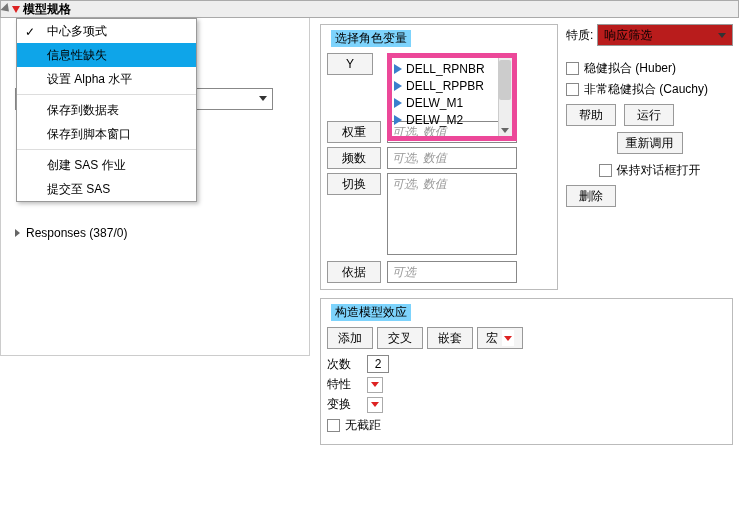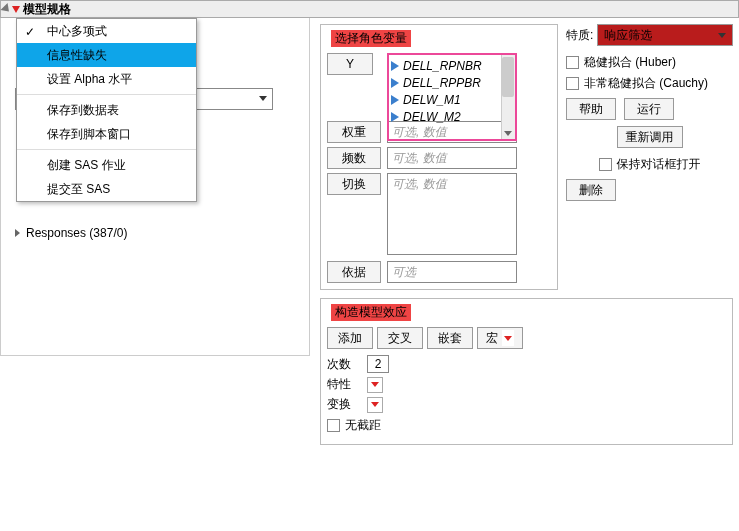--- a/index.html
+++ b/index.html
@@ -22,40 +22,40 @@
 
 .context-menu { position: absolute; left: 16px; top: 18px; width: 181px; background: #fff; border: 1px solid #999; box-shadow: 2px 2px 4px rgba(0,0,0,0.25); z-index: 100; }
 .menu-item { height: 24px; display: flex; align-items: center; padding-left: 30px; position: relative; }
 .menu-item.highlight { background: #0ea5e9; }
 .menu-check { position: absolute; left: 8px; top: 6px; font-size: 12px; }
 .menu-sep { height: 1px; background: #ddd; margin: 3px 0; }
 
 .right-pane { flex: 1; padding: 6px 6px 6px 10px; }
 
 .section { border: 1px solid #bbb; padding: 6px; margin-bottom: 8px; }
-.section-title { margin: -14px 0 6px 4px; background: #ef4444; display: inline-block; padding: 0 4px; }
+.section-title { margin: -14px 0 6px 4px; background: #7dd3fc; display: inline-block; padding: 0 4px; }
 
 .select-roles { display: flex; gap: 8px; }
 .button { border: 1px solid #999; background: #f4f4f4; height: 22px; min-width: 50px; display: inline-flex; align-items: center; justify-content: center; padding: 0 8px; cursor: pointer; }
 .button.small { min-width: 46px; }
 
-.var-list { border: 2px solid #ec4899; width: 130px; height: 88px; overflow: hidden; position: relative; font-style: italic; }
+.var-list { border: 5px solid #ec4899; width: 130px; height: 88px; overflow: hidden; position: relative; }
 .var-list-inner { padding: 2px; }
 .var-row { display: flex; align-items: center; height: 17px; gap: 4px; }
 .blue-triangle { width: 0; height: 0; border-top: 5px solid transparent; border-bottom: 5px solid transparent; border-left: 8px solid #3b7fcd; }
 .scrollbar-v { position: absolute; right: 0; top: 0; bottom: 0; width: 14px; background: #eee; border-left: 1px solid #ccc; }
 .scroll-thumb { position: absolute; right: 1px; top: 2px; width: 12px; height: 40px; background: #ccc; border-radius: 2px; }
 .scroll-arrow-dn { position: absolute; right: 3px; bottom: 3px; width: 0; height: 0; border-left: 4px solid transparent; border-right: 4px solid transparent; border-top: 5px solid #666; }
 
 .role-grid { display: grid; grid-template-columns: 54px 130px; gap: 4px 6px; margin-top: 6px; }
 .optional-box { border: 1px solid #888; height: 22px; padding: 2px 4px; color: #999; font-style: italic; display: flex; align-items: center; }
 .optional-box.tall { height: 82px; align-items: flex-start; }
 
 .traits-col { width: 167px; }
-.trait-row { display: flex; align-items: center; gap: 4px; margin-bottom: 8px; }
+.trait-row { display: flex; align-items: center; gap: 4px; margin-bottom: 14px; }
 .dropdown { border: 1px solid #999; background: #b91c1c; height: 22px; flex: 1; display: flex; align-items: center; justify-content: space-between; padding: 0 6px; }
 .dd-arrow { width: 0; height: 0; border-left: 4px solid transparent; border-right: 4px solid transparent; border-top: 5px solid #333; }
 
 .checkbox-line { display: flex; align-items: center; gap: 5px; margin: 4px 0; }
 .chk { width: 13px; height: 13px; border: 1px solid #888; background: #fff; }
 
 .btn-grid { display: flex; gap: 8px; margin: 6px 0; }
 
 .construct { display: flex; gap: 8px; }
 .construct-left { width: 54px; display: flex; flex-direction: row; gap: 4px; }

